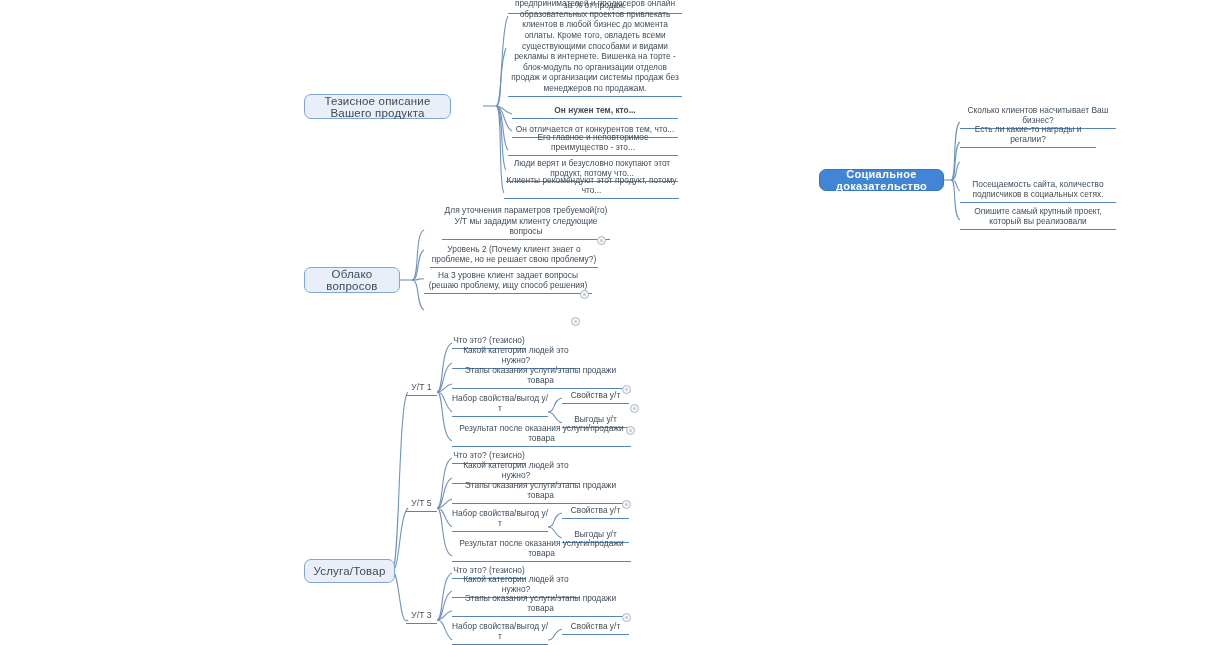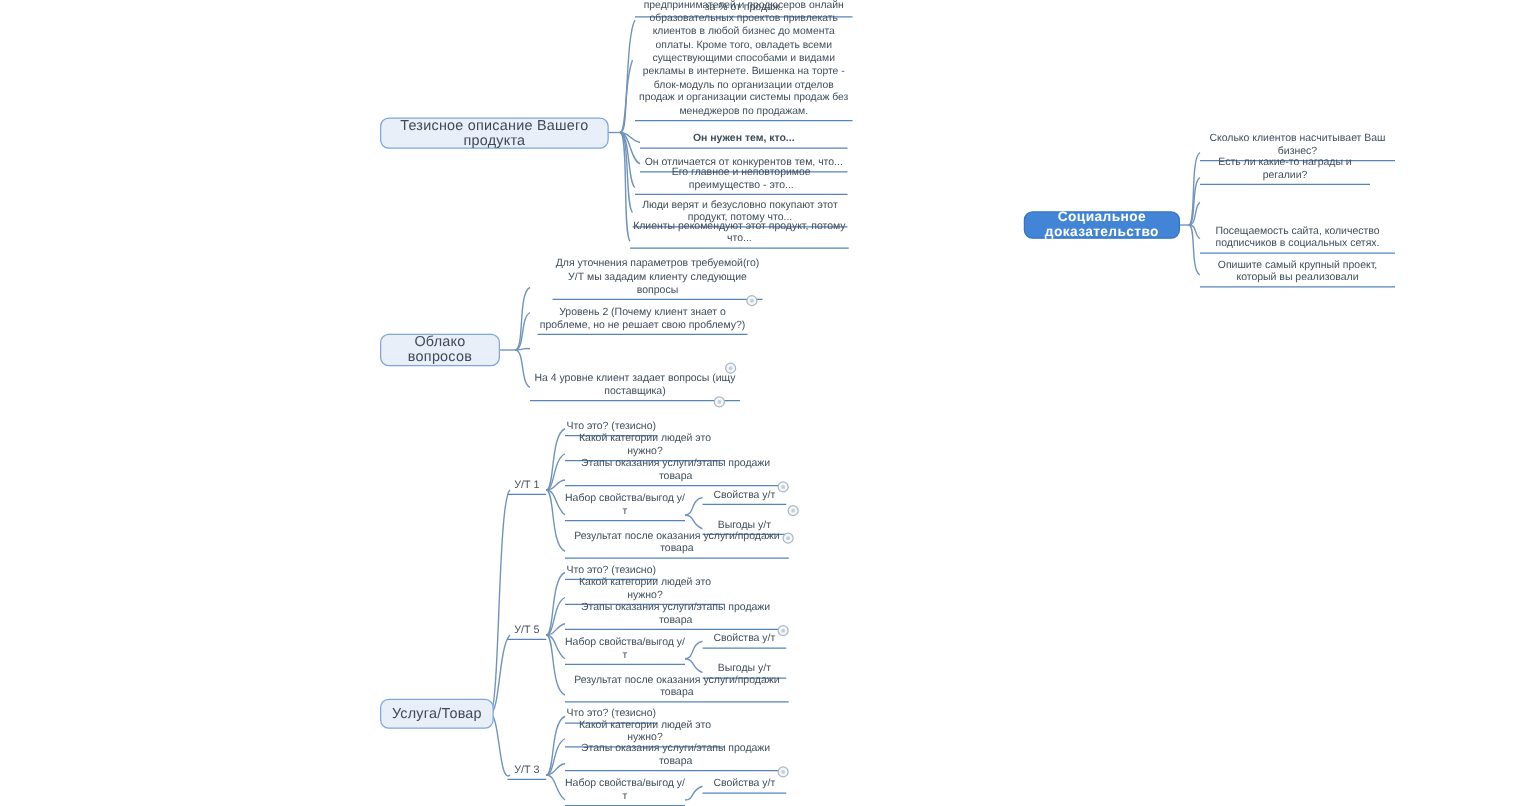--- a/index.html
+++ b/index.html
@@ -81,21 +81,21 @@
       <path d="M548,527 C556,527 553,535 562,538"></path>
 
       <path d="M437,620 C444,620 440,578 452,573"></path>
       <path d="M437,620 C444,620 442,596 452,591"></path>
       <path d="M437,620 C445,620 444,612 452,611"></path>
       <path d="M437,620 C445,620 444,634 452,640"></path>
       <path d="M548,640 C556,640 552,632 562,629"></path>
     </g>
   </svg>
 
-  <div class="pill light" style="left:304px;top:94px;width:183px;height:25px;">
+  <div class="pill light" style="left:304px;top:94px;width:147px;height:25px;">
     <span>Тезисное описание Вашего продукта</span>
   </div>
 
   <div class="pill accent" style="left:819px;top:169px;width:125px;height:22px;">
     <span>Социальное доказательство</span>
   </div>
 
   <div class="pill light" style="left:304px;top:267px;width:96px;height:26px;">
     <span>Облако вопросов</span>
   </div>
@@ -141,25 +141,25 @@
 
   <div class="topic" style="left:442px;top:216px;width:168px;height:24px;">
     <span>Для уточнения параметров требуемой(го) У/Т мы зададим клиенту следующие вопросы</span>
   </div>
   <div class="badge" style="left:597px;top:236px;"></div>
 
   <div class="topic" style="left:430px;top:244px;width:168px;height:24px;">
     <span>Уровень 2 (Почему клиент знает о проблеме, но не решает свою проблему?)</span>
   </div>
 
+  <div class="topic" style="left:424px;top:270px;width:168px;height:24px;">
+    <span>На 3 уровне клиент задает вопросы (решаю проблему, ищу способ решения)</span>
+  </div>
   <div class="badge" style="left:580px;top:290px;"></div>
 
-  <div class="topic" style="left:424px;top:297px;width:168px;height:24px;">
-    <span>На 4 уровне клиент задает вопросы (ищу поставщика)</span>
-  </div>
   <div class="badge" style="left:571px;top:317px;"></div>
 
   <div class="topic label" style="left:406px;top:383px;width:31px;height:13px;">
     <span>У/Т 1</span>
   </div>
   <div class="topic" style="left:452px;top:336px;width:74px;height:13px;">
     <span>Что это?  (тезисно)</span>
   </div>
   <div class="topic" style="left:452px;top:356px;width:128px;height:13px;">
     <span>Какой категории людей это нужно?</span>

